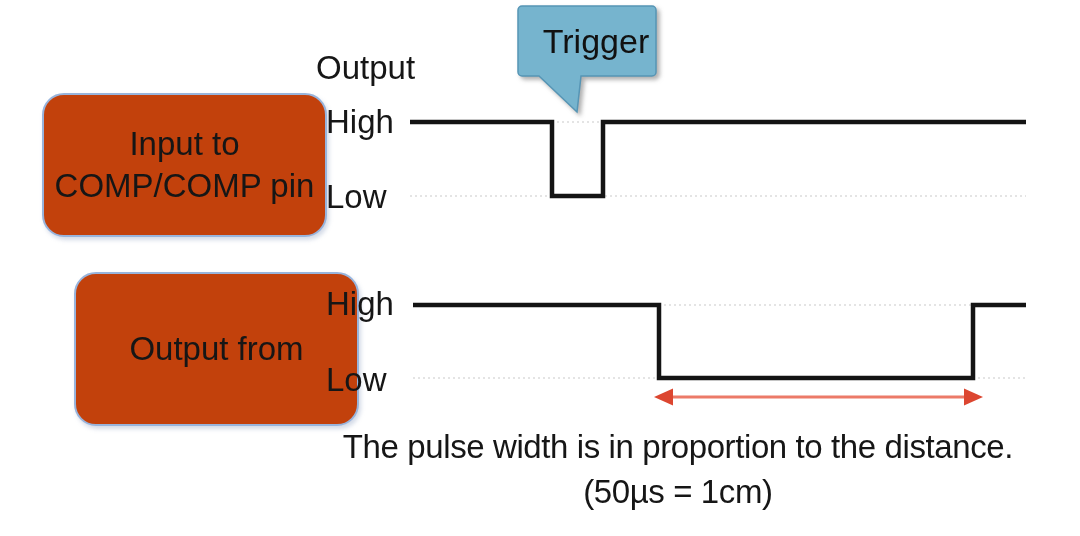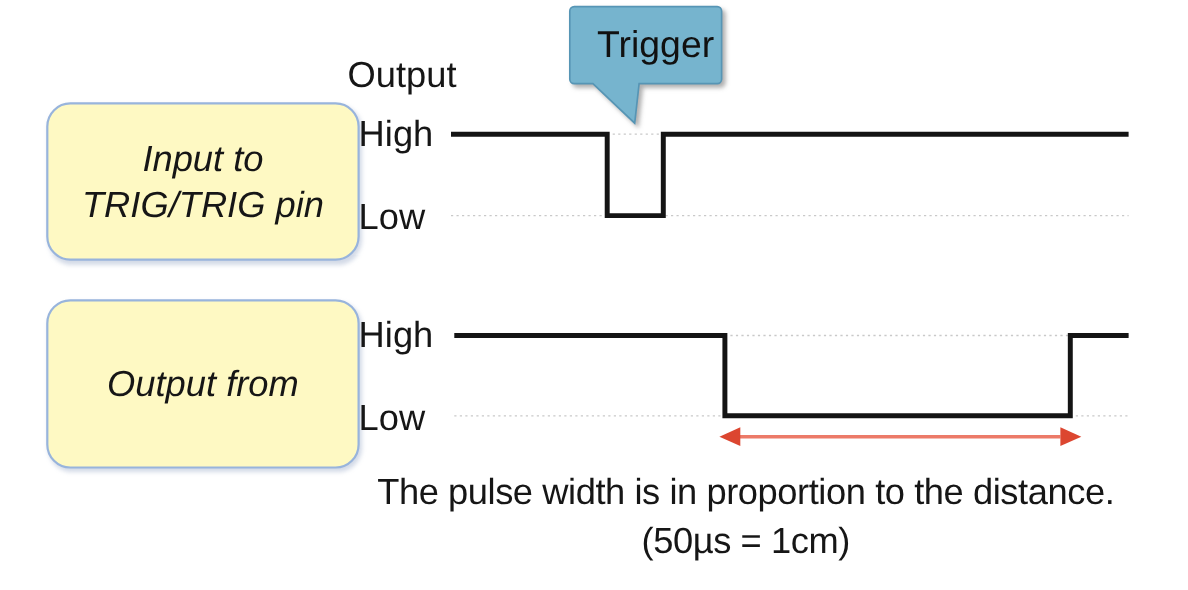--- a/index.html
+++ b/index.html
@@ -5,27 +5,27 @@
   html,body{margin:0;padding:0;background:#ffffff;}
   body{
     width:1080px;height:536px;position:relative;overflow:hidden;
     font-family:"Liberation Sans","DejaVu Sans",sans-serif;
     color:#161616;
   }
   .stage{position:absolute;inset:0;width:1080px;height:536px;}
 
   .src-box{
     position:absolute;left:42px;width:281px;
-    background:#fef9c3;border:2px solid #98B4DC;border-radius:22px;
+    background:#c2410c;border:2px solid #98B4DC;border-radius:22px;
     box-shadow:2px 3px 4px rgba(130,150,185,.35);
     display:flex;flex-direction:column;align-items:center;justify-content:center;
-    font-size:33px;line-height:42px;text-align:center;font-style:italic;
+    font-size:33px;line-height:42px;text-align:center;
   }
   .box-input{top:93px;height:140px;}
-  .box-output{top:272px;height:150px;}
+  .box-output{top:272px;height:150px;margin-left:32px;}
 
   .lvl{position:absolute;font-size:33px;line-height:38px;white-space:nowrap;}
   .voltage{left:316px;top:49px;}
   .high1{left:326px;top:103px;}
   .low1{left:326px;top:178px;}
   .high2{left:326px;top:285px;}
   .low2{left:326px;top:361px;}
 
   svg.overlay{position:absolute;left:0;top:0;z-index:2;}
   .callout-shape{filter:drop-shadow(3px 3px 2px rgba(95,95,95,.5));}
@@ -42,21 +42,21 @@
     white-space:nowrap;
   }
 </style>
 </head>
 <body>
 
 <div class="stage">
 
   <div class="src-box box-input">
     <div>Input to</div>
-    <div>TRIG/TRIG pin</div>
+    <div>COMP/COMP pin</div>
   </div>
 
   <div class="src-box box-output">
     <div>Output from</div>
   </div>
 
   <div class="lvl voltage">Output</div>
   <div class="lvl high1">High</div>
   <div class="lvl low1">Low</div>
   <div class="lvl high2">High</div>

